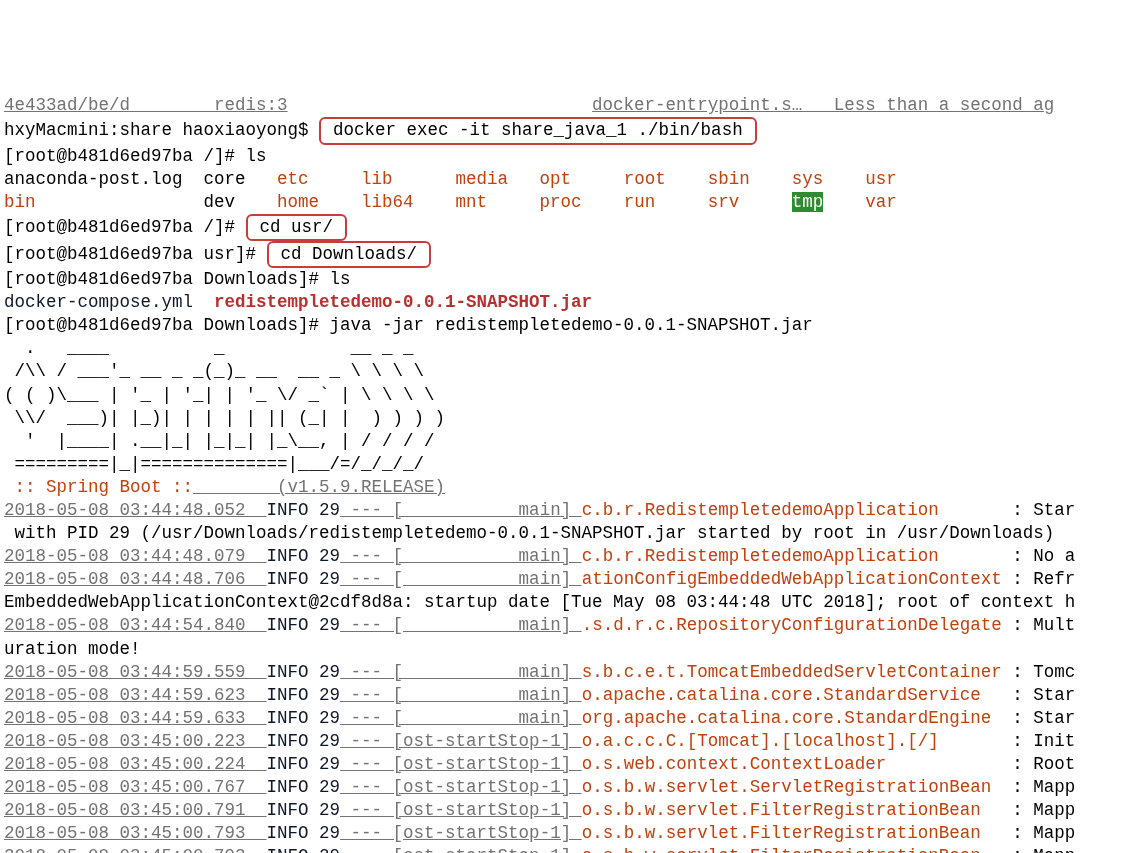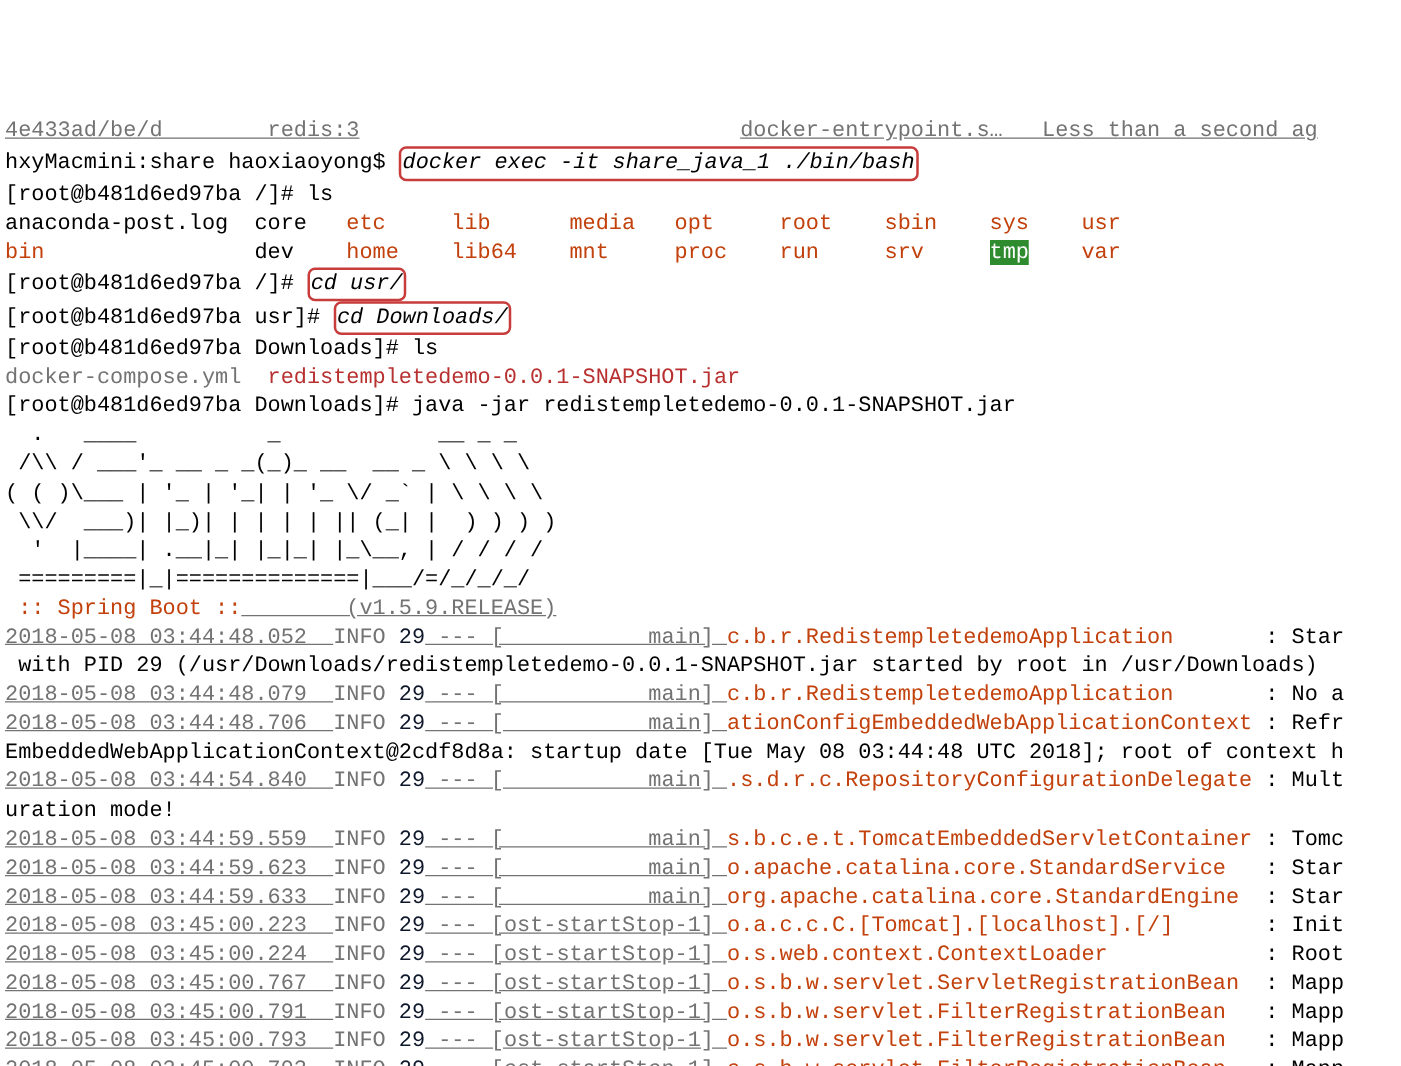--- a/index.html
+++ b/index.html
@@ -7,31 +7,30 @@
       padding: 2px 4px;
       font-family: "Menlo", "Consolas", "Courier New", monospace;
       font-size: 17.5px;
       line-height: 1.32;
       background: #ffffff;
       color: #000000;
       white-space: pre;
       overflow: hidden;
     }
     .gray   { color: #737373; text-decoration: underline; }
-    .green  { color: #737373; }
+    .green  { color: #0f172a; }
     .purple { color: #0f172a; }
     .cyan   { color: #c2410c; }
-    .redb   { color: #b83030; font-weight: normal; }
+    .redb   { color: #b83030; font-weight: bold; }
     .tmp    { background: #2e8b2e; color: #ffffff; }
     .hbox {
       border: 2px solid #c83c3c;
       border-radius: 6px;
-      padding: 0 1px;
+      padding: 0 12px;
       display: inline-block;
-      font-style: italic;
     }
     .line { display: block; }
   </style>
 </head>
 <body>
 
 
 
 <div id="root"><span class="line"><span class="gray">4e433ad/be/d        redis:3</span><span>                             </span><span class="gray">docker-entrypoint.s…   Less than a second ag</span></span><span class="line"><span>hxyMacmini:share haoxiaoyong$ </span><span class="hbox">docker exec -it share_java_1 ./bin/bash</span></span><span class="line"><span>[root@b481d6ed97ba /]# ls</span></span><span class="line"><span>anaconda-post.log  </span><span>core   </span><span class="cyan">etc     </span><span class="cyan">lib      </span><span class="cyan">media   </span><span class="cyan">opt     </span><span class="cyan">root    </span><span class="cyan">sbin    </span><span class="cyan">sys    </span><span class="cyan">usr</span></span><span class="line"><span class="cyan">bin                </span><span>dev    </span><span class="cyan">home    </span><span class="cyan">lib64    </span><span class="cyan">mnt     </span><span class="cyan">proc    </span><span class="cyan">run     </span><span class="cyan">srv     </span><span class="tmp">tmp</span><span>    </span><span class="cyan">var</span></span><span class="line"><span>[root@b481d6ed97ba /]# </span><span class="hbox">cd usr/</span></span><span class="line"><span>[root@b481d6ed97ba usr]# </span><span class="hbox">cd Downloads/</span></span><span class="line"><span>[root@b481d6ed97ba Downloads]# ls</span></span><span class="line"><span class="green">docker-compose.yml  </span><span class="redb">redistempletedemo-0.0.1-SNAPSHOT.jar</span></span><span class="line"><span>[root@b481d6ed97ba Downloads]# java -jar redistempletedemo-0.0.1-SNAPSHOT.jar</span></span><span class="line"></span><span class="line"><span>  .   ____          _            __ _ _</span></span><span class="line"><span> /\\ / ___'_ __ _ _(_)_ __  __ _ \ \ \ \</span></span><span class="line"><span>( ( )\___ | '_ | '_| | '_ \/ _` | \ \ \ \</span></span><span class="line"><span> \\/  ___)| |_)| | | | | || (_| |  ) ) ) )</span></span><span class="line"><span>  '  |____| .__|_| |_|_| |_\__, | / / / /</span></span><span class="line"><span> =========|_|==============|___/=/_/_/_/</span></span><span class="line"><span class="cyan"> :: Spring Boot ::</span><span class="gray">        (v1.5.9.RELEASE)</span></span><span class="line"></span><span class="line"><span class="gray">2018-05-08 03:44:48.052  </span><span class="green">INFO</span><span> </span><span class="purple">29</span><span class="gray"> --- [           main] </span><span class="cyan">c.b.r.RedistempletedemoApplication      </span><span> : Star</span></span><span class="line"><span> with PID 29 (/usr/Downloads/redistempletedemo-0.0.1-SNAPSHOT.jar started by root in /usr/Downloads)</span></span><span class="line"><span class="gray">2018-05-08 03:44:48.079  </span><span class="green">INFO</span><span> </span><span class="purple">29</span><span class="gray"> --- [           main] </span><span class="cyan">c.b.r.RedistempletedemoApplication      </span><span> : No a</span></span><span class="line"><span class="gray">2018-05-08 03:44:48.706  </span><span class="green">INFO</span><span> </span><span class="purple">29</span><span class="gray"> --- [           main] </span><span class="cyan">ationConfigEmbeddedWebApplicationContext</span><span> : Refr</span></span><span class="line"><span>EmbeddedWebApplicationContext@2cdf8d8a: startup date [Tue May 08 03:44:48 UTC 2018]; root of context h</span></span><span class="line"><span class="gray">2018-05-08 03:44:54.840  </span><span class="green">INFO</span><span> </span><span class="purple">29</span><span class="gray"> --- [           main] </span><span class="cyan">.s.d.r.c.RepositoryConfigurationDelegate</span><span> : Mult</span></span><span class="line"><span>uration mode!</span></span><span class="line"><span class="gray">2018-05-08 03:44:59.559  </span><span class="green">INFO</span><span> </span><span class="purple">29</span><span class="gray"> --- [           main] </span><span class="cyan">s.b.c.e.t.TomcatEmbeddedServletContainer</span><span> : Tomc</span></span><span class="line"><span class="gray">2018-05-08 03:44:59.623  </span><span class="green">INFO</span><span> </span><span class="purple">29</span><span class="gray"> --- [           main] </span><span class="cyan">o.apache.catalina.core.StandardService  </span><span> : Star</span></span><span class="line"><span class="gray">2018-05-08 03:44:59.633  </span><span class="green">INFO</span><span> </span><span class="purple">29</span><span class="gray"> --- [           main] </span><span class="cyan">org.apache.catalina.core.StandardEngine </span><span> : Star</span></span><span class="line"><span class="gray">2018-05-08 03:45:00.223  </span><span class="green">INFO</span><span> </span><span class="purple">29</span><span class="gray"> --- [ost-startStop-1] </span><span class="cyan">o.a.c.c.C.[Tomcat].[localhost].[/]      </span><span> : Init</span></span><span class="line"><span class="gray">2018-05-08 03:45:00.224  </span><span class="green">INFO</span><span> </span><span class="purple">29</span><span class="gray"> --- [ost-startStop-1] </span><span class="cyan">o.s.web.context.ContextLoader           </span><span> : Root</span></span><span class="line"><span class="gray">2018-05-08 03:45:00.767  </span><span class="green">INFO</span><span> </span><span class="purple">29</span><span class="gray"> --- [ost-startStop-1] </span><span class="cyan">o.s.b.w.servlet.ServletRegistrationBean </span><span> : Mapp</span></span><span class="line"><span class="gray">2018-05-08 03:45:00.791  </span><span class="green">INFO</span><span> </span><span class="purple">29</span><span class="gray"> --- [ost-startStop-1] </span><span class="cyan">o.s.b.w.servlet.FilterRegistrationBean  </span><span> : Mapp</span></span><span class="line"><span class="gray">2018-05-08 03:45:00.793  </span><span class="green">INFO</span><span> </span><span class="purple">29</span><span class="gray"> --- [ost-startStop-1] </span><span class="cyan">o.s.b.w.servlet.FilterRegistrationBean  </span><span> : Mapp</span></span><span class="line"><span class="gray">2018-05-08 03:45:00.793  </span><span class="green">INFO</span><span> </span><span class="purple">29</span><span class="gray"> --- [ost-startStop-1] </span><span class="cyan">o.s.b.w.servlet.FilterRegistrationBean  </span><span> : Mapp</span></span></div>
 

